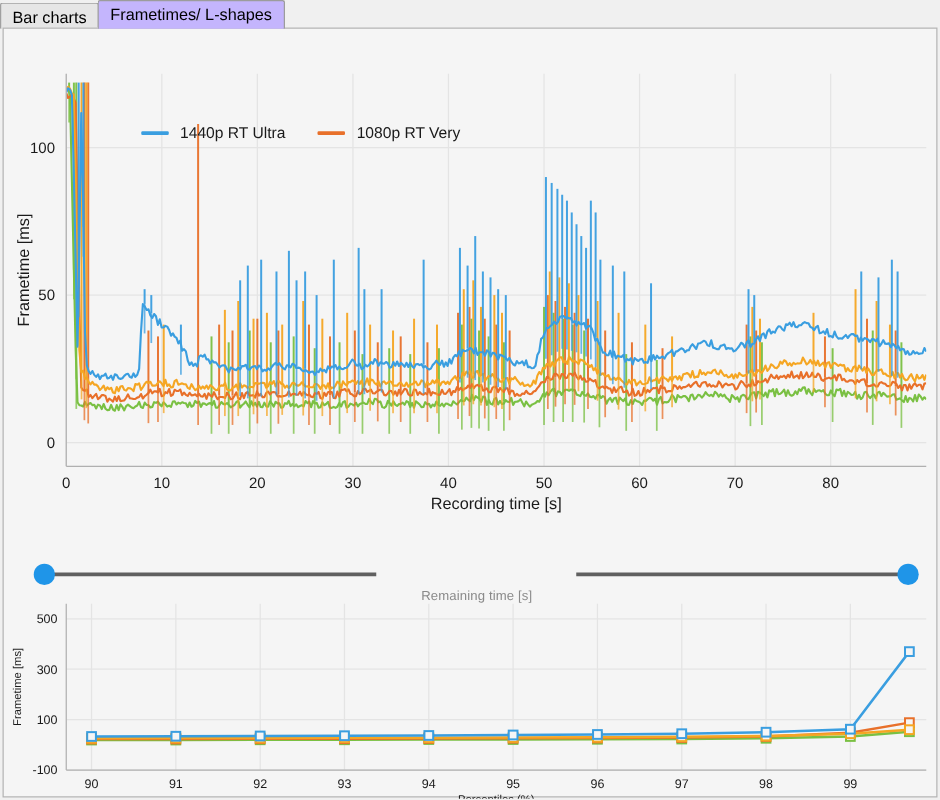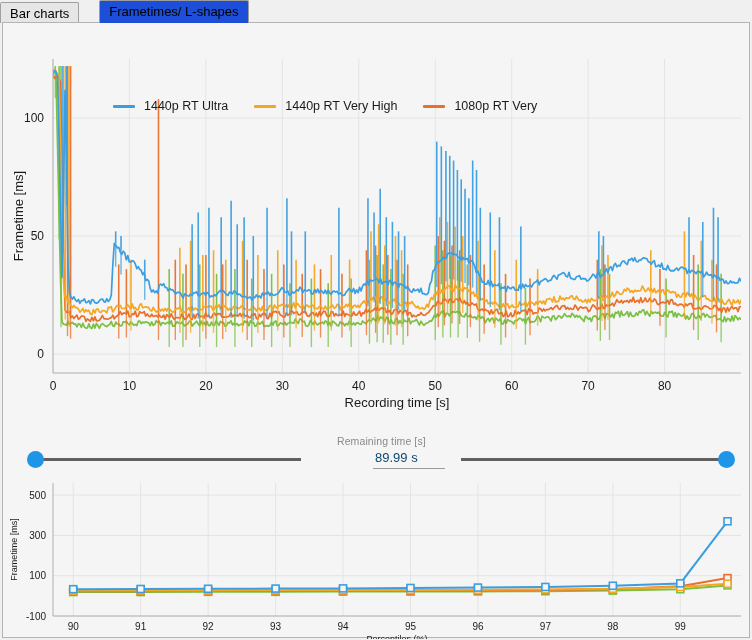--- a/index.html
+++ b/index.html
@@ -15,39 +15,38 @@
     background: #f0f0f0;
   }
   
   .tabbar {
     position: absolute;
     left: 0; top: 0;
     width: 752px; height: 23px;
     display: flex;
     align-items: flex-end;
     background: #f0f0f0;
-    gap: 21px;
   }
   .tab {
     height: 21px;
     line-height: 21px;
     padding: 0 9px;
     font-size: 13px;
     color: #000;
     border: 1px solid #a0a0a0;
     border-bottom: none;
     background: #e6e6e6;
     box-sizing: border-box;
     border-radius: 2px 2px 0 0;
     margin-right: -1px;
     cursor: default;
     white-space: nowrap;
   }
   .tab.active {
-    background: #1d4ed8;
+    background: #c4b5fd;
     height: 23px;
     line-height: 22px;
     border-color: #9c9c9c;
     position: relative;
     z-index: 3;
   }
   
   .panel {
     position: absolute;
     left: 2px; top: 22px;
@@ -109,20 +108,21 @@
 
   .remaining-box {
     position: absolute;
     left: 334px; top: 412px;
     width: 108px;
   }
   .remaining-label {
     font-size: 10.5px;
     color: #8a8a8a;
     letter-spacing: .1px;
+    margin-top: 36px;
   }
   .remaining-value {
     font-size: 13px;
     color: #0c4a6e;
     padding: 3px 0 3px 2px;
     border-bottom: 1px solid #9a9a9a;
     margin-left: 36px;
   }
 
   
@@ -483,24 +483,20 @@
           <text x="20" y="193" text-anchor="middle" transform="rotate(-90 20 193)" class="axis-title">Frametime [ms]</text>
         </svg>
     </div>
 
     <div class="legend">
       <div class="legend-item">
         <span class="legend-swatch" style="background:#3a9ee0"></span>
         <span class="legend-label">1440p RT Ultra</span>
       </div>
       <div class="legend-item">
-        <span class="legend-swatch" style="background:#f5a623"></span>
-        <span class="legend-label">1440p RT Very High</span>
-      </div>
-      <div class="legend-item">
         <span class="legend-swatch" style="background:#e8702a"></span>
         <span class="legend-label">1080p RT Very</span>
       </div>
     </div>
 
     <div class="slider" id="slider-left">
       <div class="slider-track" style="left:8px;right:8px;"></div>
       <div class="slider-handle" style="left:0px;"></div>
     </div>
     <div class="slider" id="slider-right">

